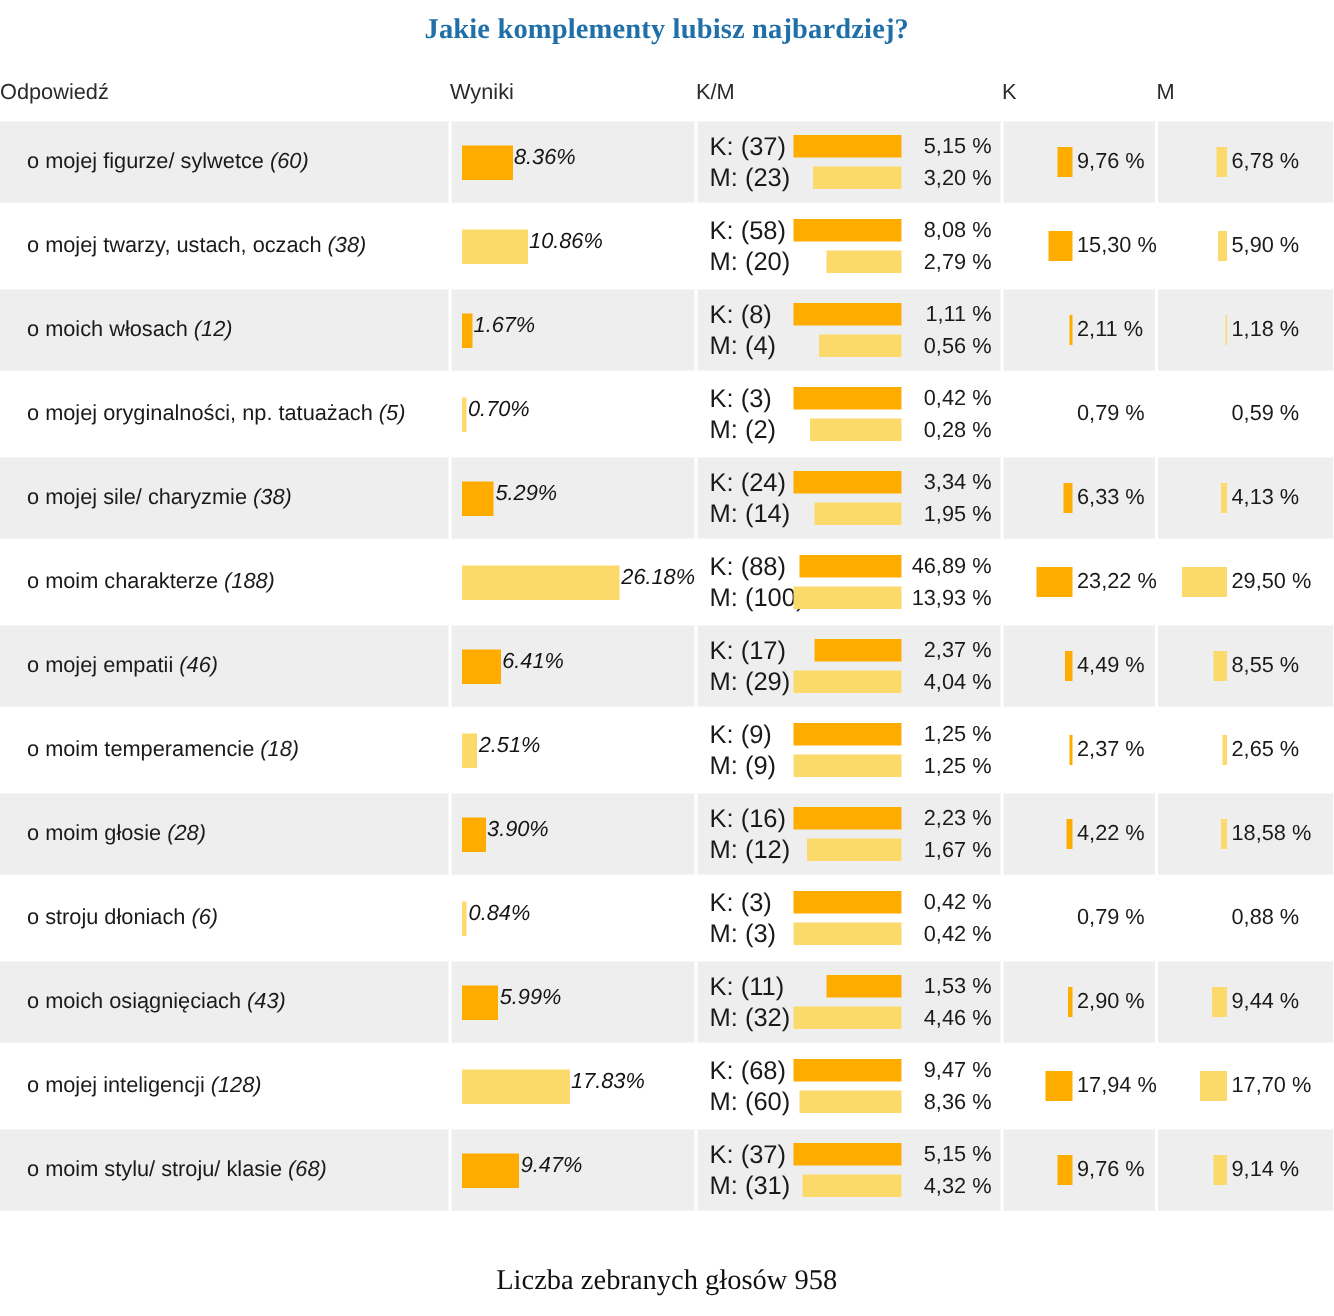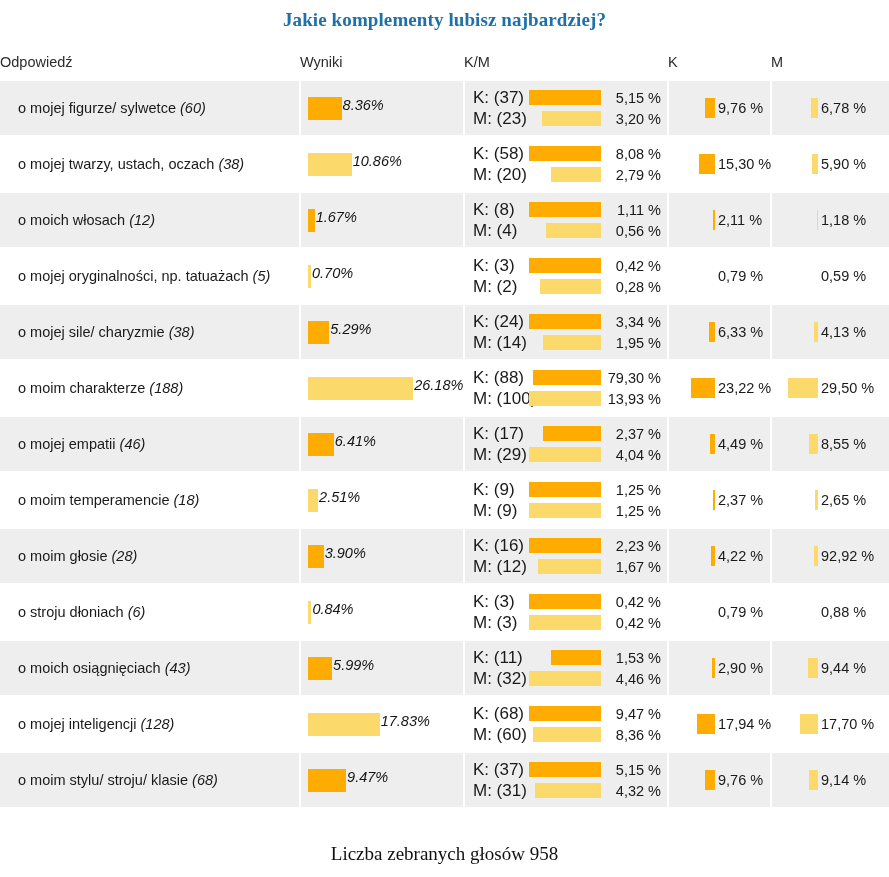--- a/index.html
+++ b/index.html
@@ -420,21 +420,21 @@
             <span class="wyniki-label">26.18%</span>
           </div>
         </td>
         <td class="cell-km">
           <div class="km-wrap">
             <div class="km-line">
               <span class="km-key">K: (88)</span>
               <span class="km-barzone">
                 <span class="km-bar" style="background: rgb(255, 172, 0); width: 67.9px;"></span>
               </span>
-              <span class="km-val">79,30 %</span>
+              <span class="km-val">46,89 %</span>
             </div>
             <div class="km-line">
               <span class="km-key">M: (100)</span>
               <span class="km-barzone">
                 <span class="km-bar" style="background: rgb(252, 217, 107); width: 72px;"></span>
               </span>
               <span class="km-val">13,93 %</span>
             </div>
           </div>
         </td>
@@ -579,21 +579,21 @@
               <span class="sum-bar" style="background: rgb(255, 172, 0); width: 4.3px;"></span>
             </span>
             <span class="sum-label">4,22 %</span>
           </div>
         </td>
         <td class="cell-m">
           <div class="sum-wrap">
             <span class="sum-barzone">
               <span class="sum-bar" style="background: rgb(252, 217, 107); width: 3.6px;"></span>
             </span>
-            <span class="sum-label">92,92 %</span>
+            <span class="sum-label">18,58 %</span>
           </div>
         </td>
       </tr>
       <tr class="row-even">
         <td class="cell-answer">
           <div class="answer-text"><span>o stroju dłoniach</span> <span class="votes">(6)</span></div>
         </td>
         <td class="cell-wyniki">
           <div class="wyniki-wrap">
             <div class="wyniki-bar" style="background: rgb(252, 217, 107); width: 3.4px;"></div>

